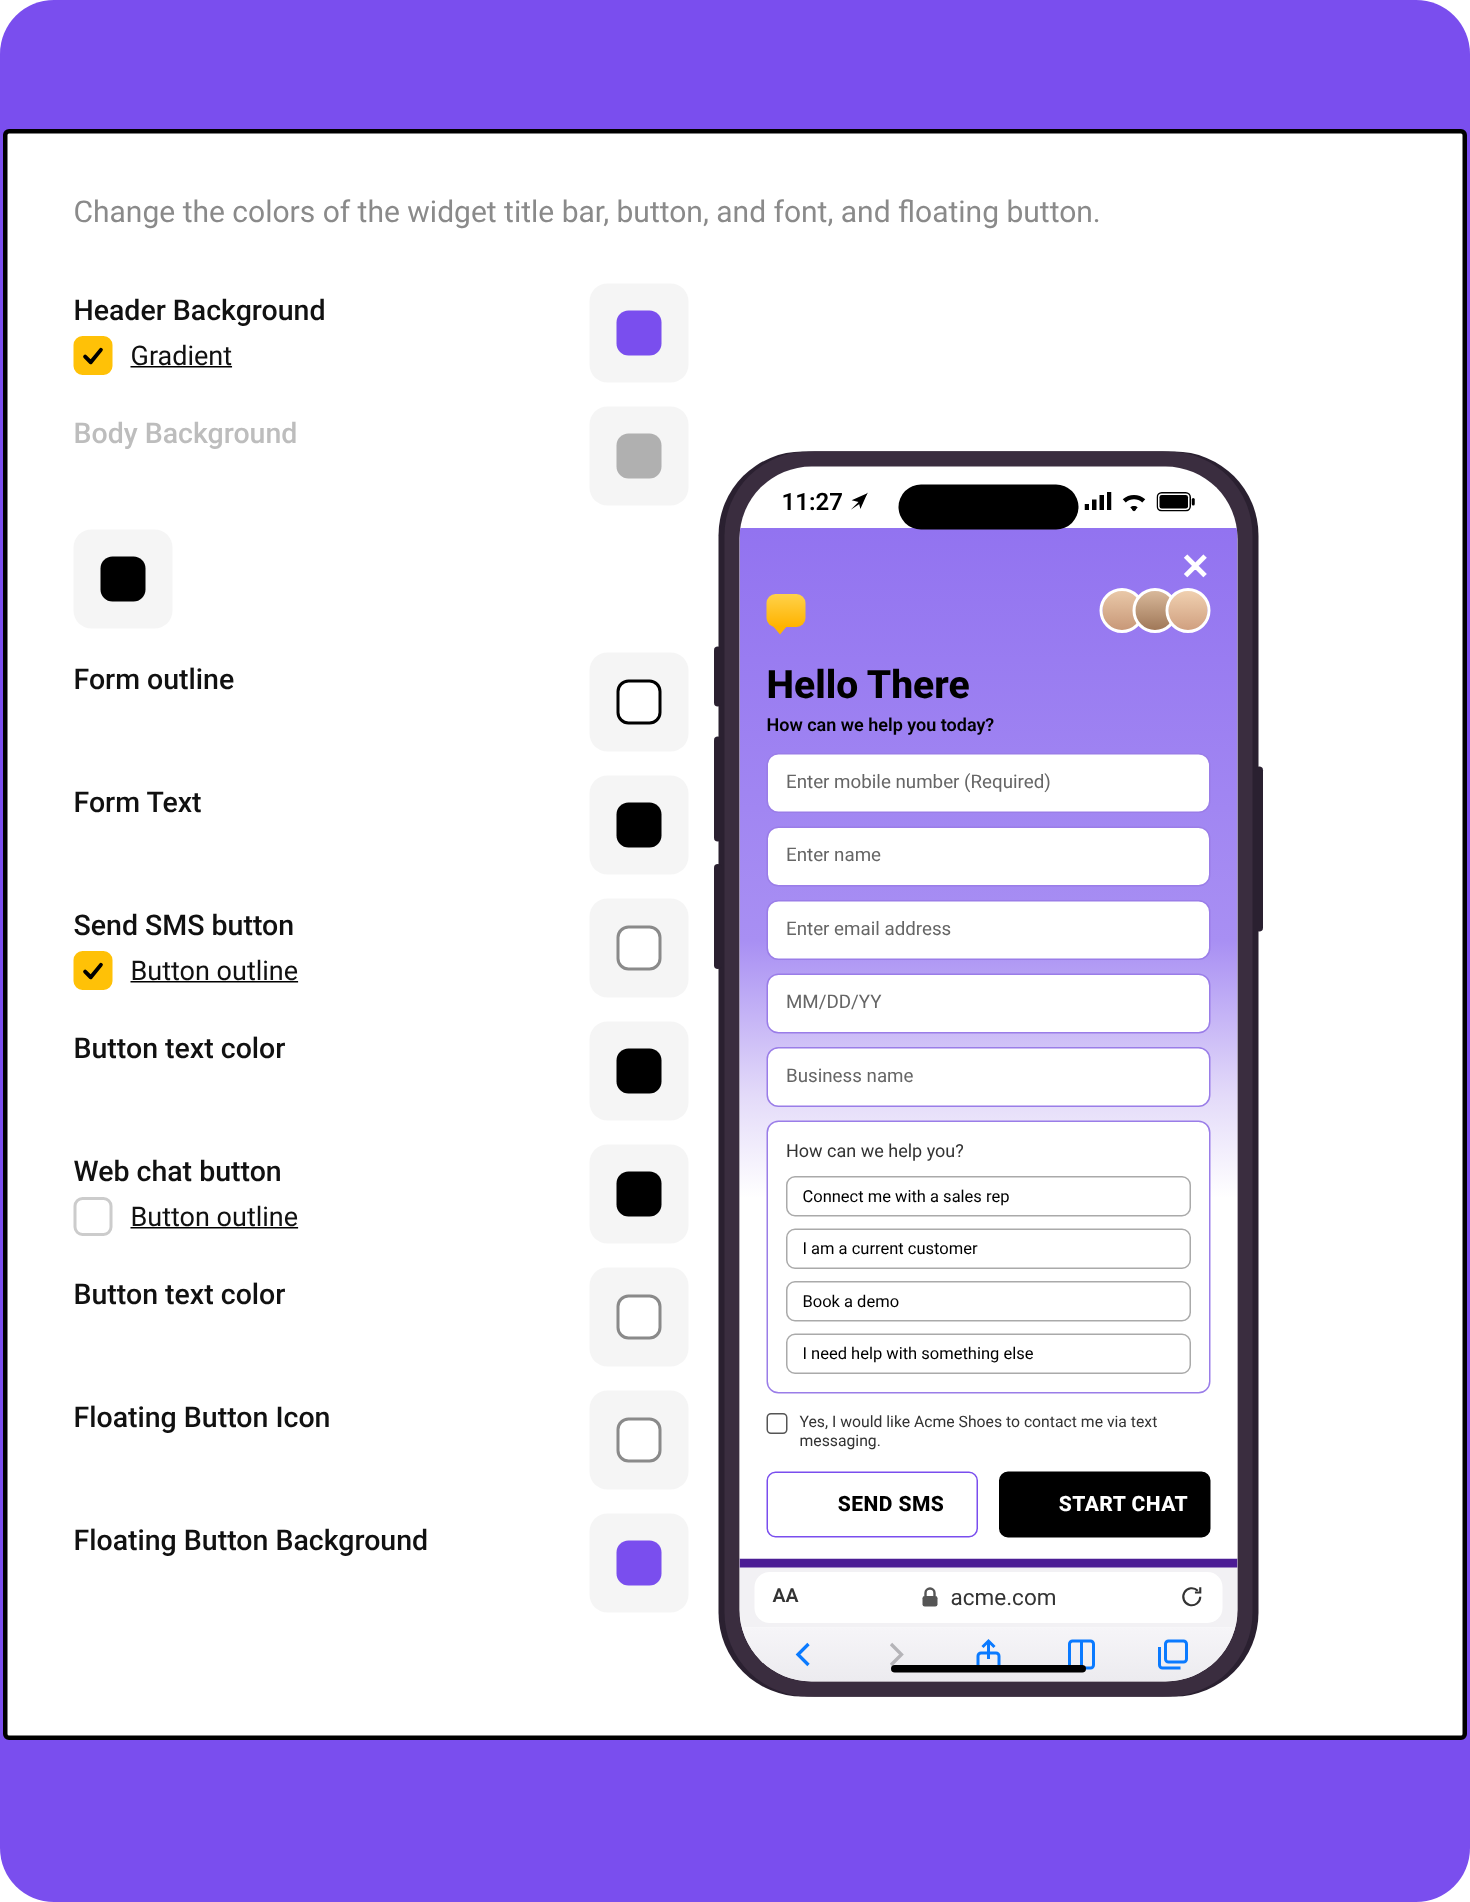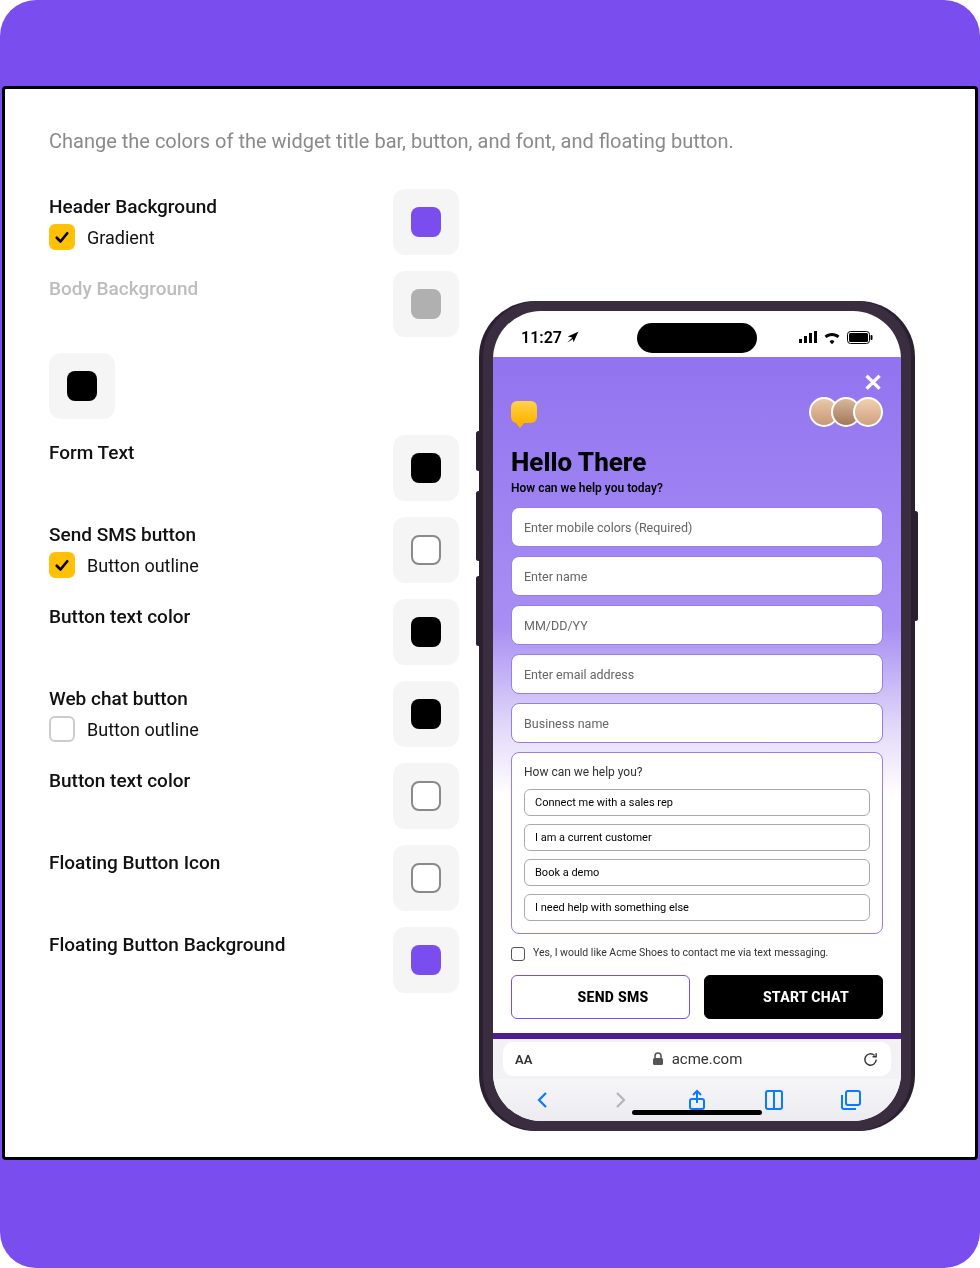--- a/index.html
+++ b/index.html
@@ -23,21 +23,21 @@
   .section-sub { font-size: 20px; color:#8a8a8a; margin-bottom: 28px; }
 
   .settings { width: 410px; }
   .row {
     display:flex; align-items:flex-start; justify-content:space-between;
     padding: 8px 0;
   }
   .row .labels { padding-top:6px; }
   .row-label { font-size:19px; font-weight:500; color:#111; }
   .row-label.muted { color:#bdbdbd; }
-  .sub-check { display:flex; align-items:center; gap:12px; margin-top:6px; }
+  .sub-check { display:flex; align-items:center; gap:12px; margin-top:6px;text-decoration:underline; }
   .chk {
     width:26px; height:26px; border-radius:6px; border:2px solid #ccc;
     display:flex; align-items:center; justify-content:center; cursor:pointer;
     background:#fff;
   }
   .chk.checked { background:#ffc107; border-color:#ffc107; }
   .chk svg { width:18px; height:18px; }
   .sub-label { font-size:18px; color:#111; }
 
   .swatch-wrap {
@@ -49,21 +49,21 @@
   }
   .sw-purple { background:#7a4eee; }
   .sw-grey { background:#b0b0b0; }
   .sw-black { background:#000; }
   .sw-outline { background:#fff; border:2.5px solid #000; }
   .sw-outline-grey { background:#fff; border:2.5px solid #8a8a8a; }
 
   
   .phone {
     position:absolute; top:212px; left:478px;
-    width:428px; height:830px;
+    width:352px; height:830px;
     background:#3a2d3f;
     border-radius:56px;
     padding:10px;
     box-shadow: -4px 0 0 #2a2030, 4px 0 0 #2a2030;
   }
   .phone-side-btn { position:absolute; background:#2a2030; border-radius:3px; }
   .pb-left1 { left:-7px; top:130px; width:5px; height:40px; }
   .pb-left2 { left:-7px; top:190px; width:5px; height:70px; }
   .pb-left3 { left:-7px; top:275px; width:5px; height:70px; }
   .pb-right { right:-7px; top:210px; width:5px; height:110px; }
@@ -183,20 +183,28 @@
             <div class="swatch sw-grey"></div>
           </div>
         </div>
         <div class="row">
           <div class="swatch-wrap">
             <div class="swatch sw-black"></div>
           </div>
         </div>
         <div class="row">
           <div class="labels">
+            <div class="row-label">Form outline</div>
+          </div>
+          <div class="swatch-wrap">
+            <div class="swatch sw-outline"></div>
+          </div>
+        </div>
+        <div class="row">
+          <div class="labels">
             <div class="row-label">Form Text</div>
           </div>
           <div class="swatch-wrap">
             <div class="swatch sw-black"></div>
           </div>
         </div>
         <div class="row">
           <div class="labels">
             <div class="row-label">Send SMS button</div>
             <div class="sub-check">
@@ -302,24 +310,24 @@
             <div class="avatars">
               <div class="av"></div>
                 <div class="av av2"></div>
                 <div class="av av3"></div>
             </div>
           </div>
 
           <div class="hello">Hello There</div>
           <div class="help-sub">How can we help you today?</div>
 
-          <div class="fld">Enter mobile colors (Required)</div>
+          <div class="fld">Enter mobile number (Required)</div>
           <div class="fld">Enter name</div>
+          <div class="fld">Enter email address</div>
           <div class="fld">MM/DD/YY</div>
-          <div class="fld">Enter email address</div>
           <div class="fld">Business name</div>
 
           <div class="opts-box">
             <div class="opts-q">How can we help you?</div>
             <div class="chips" id="chips">
                 <div class="chip">Connect me with a sales rep</div>
                 <div class="chip">I am a current customer</div>
                 <div class="chip">Book a demo</div>
                 <div class="chip">I need help with something else</div>
               </div>

